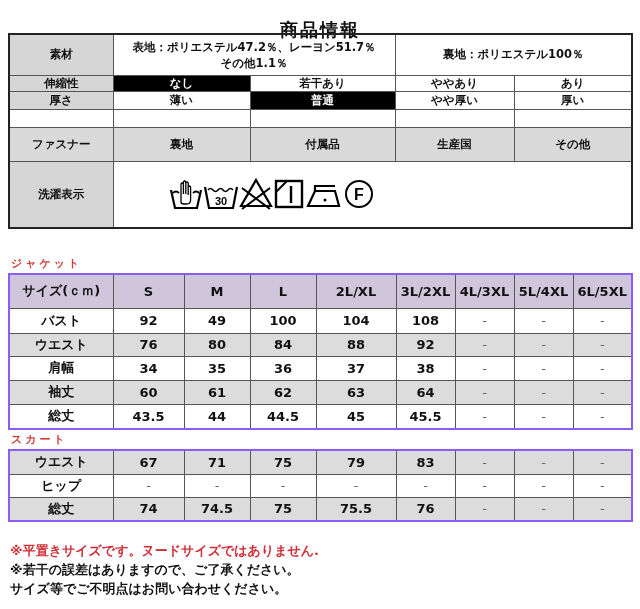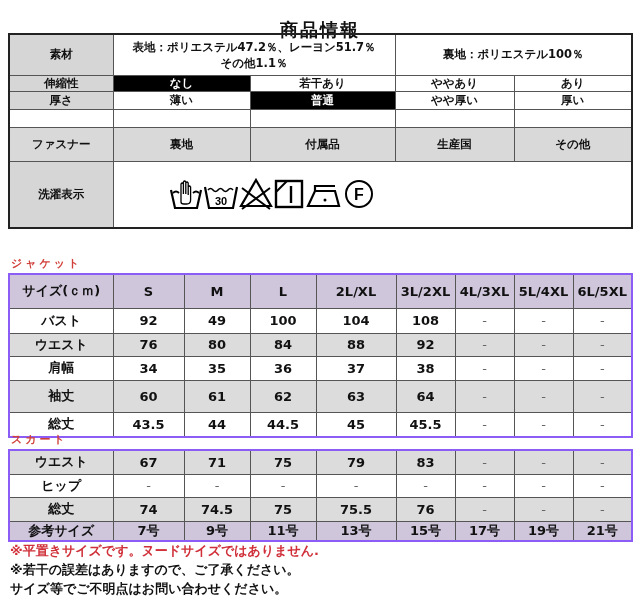--- a/index.html
+++ b/index.html
@@ -172,21 +172,21 @@
     <td>肩幅</td>
     <td>34</td>
     <td>35</td>
     <td>36</td>
     <td>37</td>
     <td>38</td>
     <td class="dash">-</td>
     <td class="dash">-</td>
     <td class="dash">-</td>
   </tr>
-  <tr class="g" style="height:32px">
+  <tr class="g" style="height:24px">
     <td>袖丈</td>
     <td>60</td>
     <td>61</td>
     <td>62</td>
     <td>63</td>
     <td>64</td>
     <td class="dash">-</td>
     <td class="dash">-</td>
     <td class="dash">-</td>
   </tr>
@@ -245,31 +245,20 @@
     <td>総丈</td>
     <td>74</td>
     <td>74.5</td>
     <td>75</td>
     <td>75.5</td>
     <td>76</td>
     <td class="dash">-</td>
     <td class="dash">-</td>
     <td class="dash">-</td>
   </tr>
-  <tr class="ref" style="height:20px">
-    <td>参考サイズ</td>
-    <td>7号</td>
-    <td>9号</td>
-    <td>11号</td>
-    <td>13号</td>
-    <td>15号</td>
-    <td>17号</td>
-    <td>19号</td>
-    <td>21号</td>
-  </tr>
 </tbody>
   </table>
 
 <div class="notes">
   <div class="red">※平置きサイズです。ヌードサイズではありません.</div>
   <div>※若干の誤差はありますので、ご了承ください。</div>
   <div>サイズ等でご不明点はお問い合わせください。</div>
 </div>
 
 </body></html>

